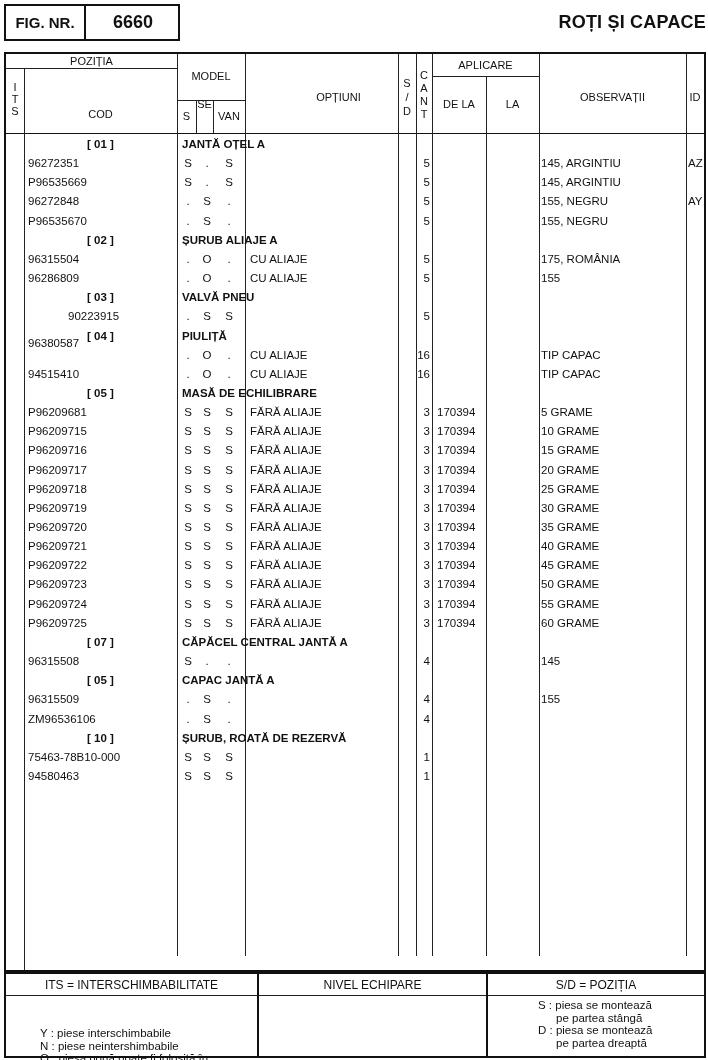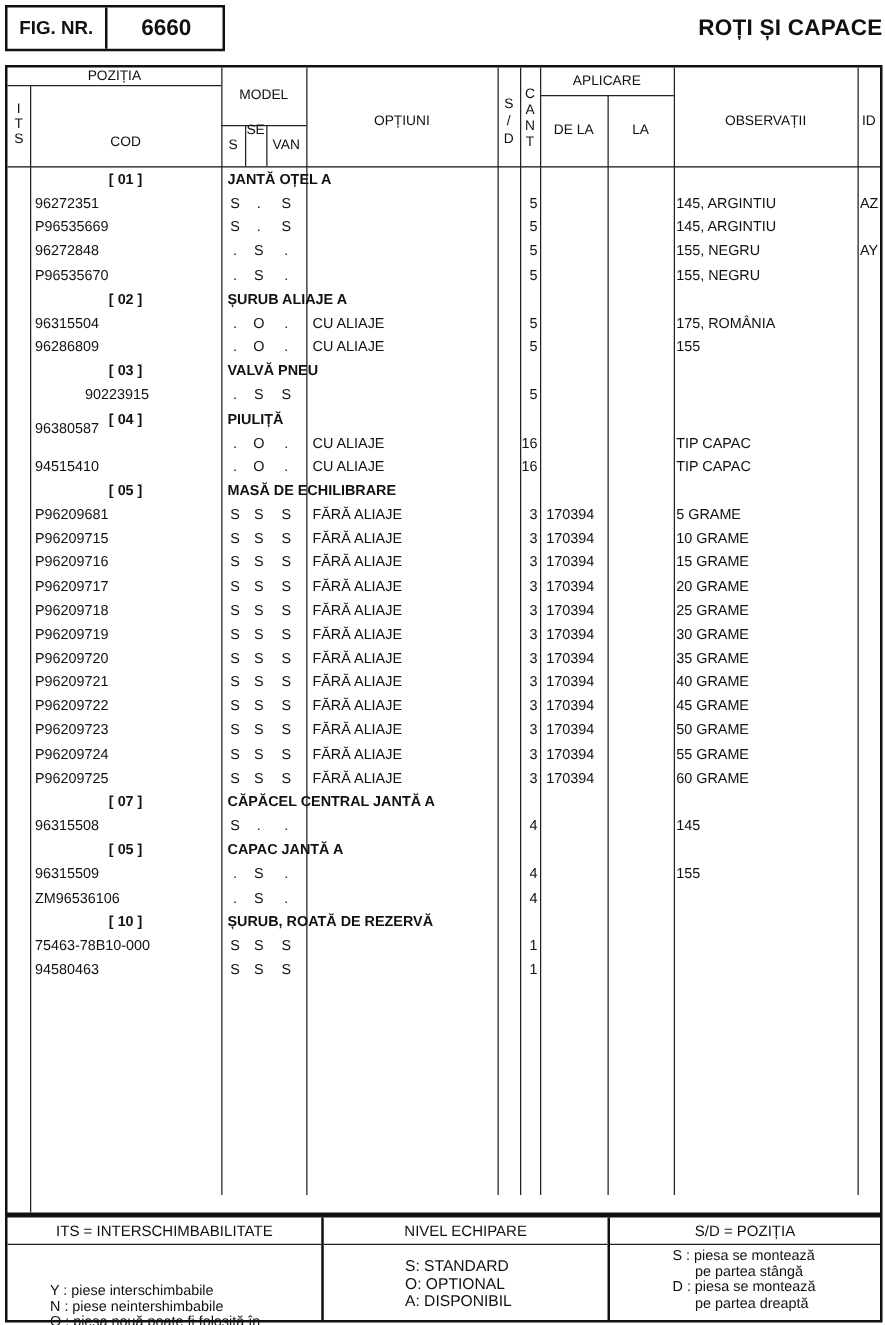--- a/index.html
+++ b/index.html
@@ -72,21 +72,21 @@
   <div class="hdr" style="left:0;top:27px;width:18px;line-height:12px;">
     <div>I</div>
     <div>T</div>
     <div>S</div>
   </div>
   <div class="hdr" style="left:18px;top:54px;width:153px;">COD</div>
   <div class="hdr" style="left:171px;top:16px;width:68px;">MODEL</div>
   <div class="hdr" style="left:171px;top:56px;width:19px;">S</div>
   <div class="hdr" style="left:190px;top:44px;width:17px;">SE</div>
   <div class="hdr" style="left:207px;top:56px;width:32px;">VAN</div>
-  <div class="hdr" style="left:239px;top:37px;width:153px;">OPȚIUNI</div>
+  <div class="hdr" style="left:256px;top:37px;width:153px;">OPȚIUNI</div>
   <div class="hdr" style="left:392px;top:22px;width:18px;line-height:14px;">
     <div>S</div>
     <div>/</div>
     <div>D</div>
   </div>
   <div class="hdr" style="left:410px;top:15px;width:16px;line-height:13px;">
     <div>C</div>
     <div>A</div>
     <div>N</div>
     <div>T</div>
@@ -306,24 +306,19 @@
   <div class="ft-h" style="left:0;width:251px;">ITS = INTERSCHIMBABILITATE</div>
   <div class="ft-h" style="left:482px;width:216px;">S/D = POZIȚIA</div>
   <div class="ft-h" style="left:253px;width:227px;">NIVEL ECHIPARE</div>
 
   <div class="ft-b" style="left:34px;top:25px;margin-top:28px;">
     <div>Y : piese interschimbabile</div>
     <div>N : piese neintershimbabile</div>
     <div>O : piesa nouă poate fi folosită în</div>
     <div style="padding-left:10px;">locul celei vechi, dar nu și invers</div>
   </div>
-  <div class="ft-b" style="left:318px;top:32px;font-size:12.5px;line-height:14px;">
-    <div>S: STANDARD</div>
-    <div>O: OPTIONAL</div>
-    <div>A: DISPONIBIL</div>
-  </div>
   <div class="ft-b" style="left:532px;top:25px;">
     <div>S : piesa se montează</div>
     <div style="padding-left:18px;">pe partea stângă</div>
     <div>D : piesa se montează</div>
     <div style="padding-left:18px;">pe partea dreaptă</div>
   </div>
 </div>
 
 </body></html>

